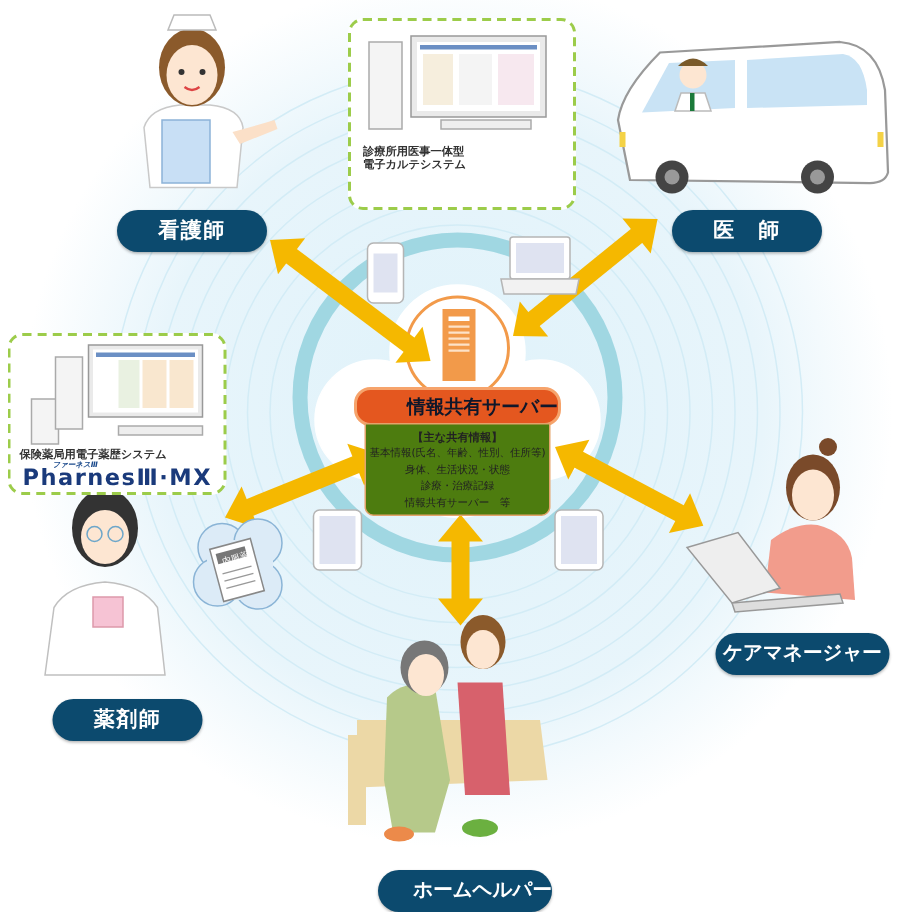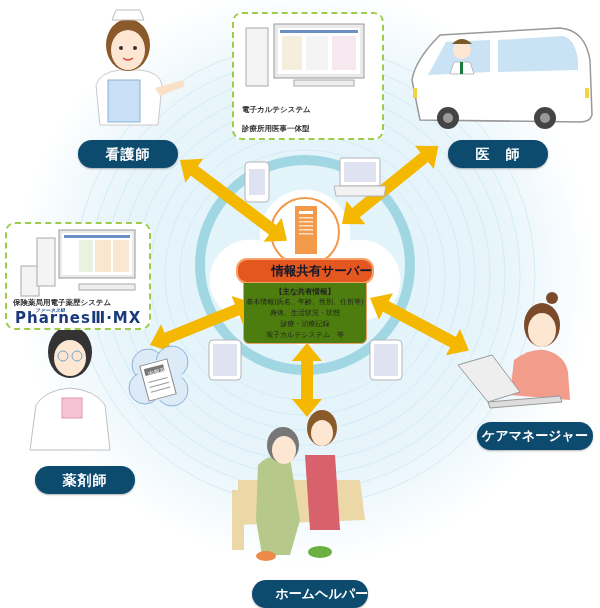--- a/index.html
+++ b/index.html
@@ -185,21 +185,21 @@
   <svg class="abs" style="left:10px;top:6px;" width="128" height="74">
     <rect x="2" y="8" width="22" height="58" fill="#f4f4f4" stroke="#aaa"></rect>
     <rect x="30" y="4" width="90" height="54" fill="#eaeaea" stroke="#999"></rect>
     <rect x="34" y="8" width="82" height="46" fill="#fff"></rect>
     <rect x="36" y="10" width="78" height="3" fill="#6b8fc4"></rect>
     <rect x="38" y="16" width="20" height="34" fill="#f6eedd"></rect>
     <rect x="62" y="16" width="22" height="34" fill="#f4f4f4"></rect>
     <rect x="88" y="16" width="24" height="34" fill="#f7e8ef"></rect>
     <rect x="50" y="60" width="60" height="6" fill="#eee" stroke="#aaa"></rect>
   </svg>
-  <div class="product-sub" style="left:8px;top:82px;margin-top:28px;">診療所用医事一体型</div>
+  <div class="product-sub" style="left:8px;top:82px;">診療所用医事一体型</div>
   <div class="product-sub" style="left:8px;top:91px;">電子カルテシステム</div>
 </div>
 
 <div class="product-card" style="left:5px;top:222px;width:142px;height:104px;">
   <svg class="abs" style="left:12px;top:4px;" width="120" height="70">
     <rect x="2" y="38" width="18" height="30" fill="#f4f4f4" stroke="#aaa"></rect>
     <rect x="18" y="10" width="18" height="48" fill="#f4f4f4" stroke="#aaa"></rect>
     <rect x="40" y="2" width="76" height="48" fill="#eaeaea" stroke="#999"></rect>
     <rect x="43" y="5" width="70" height="42" fill="#fff"></rect>
     <rect x="45" y="7" width="66" height="3" fill="#6b8fc4"></rect>
@@ -212,21 +212,21 @@
   <div class="product-sub" style="left:28px;top:82px;font-size:5px;color:#1b4a8c;font-style:italic;">ファーネスⅢ</div>
   <div class="product-logo" style="left:8px;top:85px;font-size:15px;color:#1a3a7b;">PharnesⅢ·MX</div>
 </div>
 
 <div class="server-title">情報共有サーバー</div>
 <div class="info-box">
   <div class="hdr" style="margin-top:3px;">【主な共有情報】</div>
   <div>基本情報(氏名、年齢、性別、住所等)</div>
   <div>身体、生活状況・状態</div>
   <div>診療・治療記録</div>
-  <div>電子カルテシステム　等</div>
+  <div>情報共有サーバー　等</div>
 </div>
 
 <div class="abs" style="left:148px;top:368px;font-size:6px;color:#fff;transform:rotate(-15deg);">内服薬</div>
 
 <div class="role-label" style="left:78px;top:140px;width:100px;">看護師</div>
 <div class="role-label" style="left:448px;top:140px;width:100px;">医　師</div>
 <div class="role-label" style="left:35px;top:466px;width:100px;">薬剤師</div>
 <div class="role-label" style="left:477px;top:422px;width:116px;font-size:13px;letter-spacing:0;">ケアマネージャー</div>
 <div class="role-label" style="left:252px;top:580px;width:116px;font-size:13px;letter-spacing:0;text-align:right;">ホームヘルパー</div>
 

